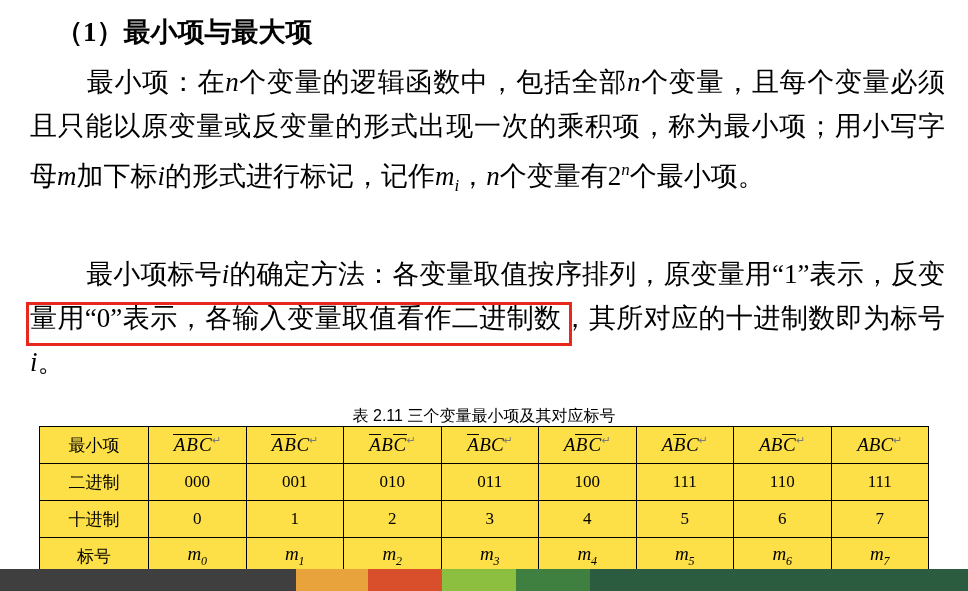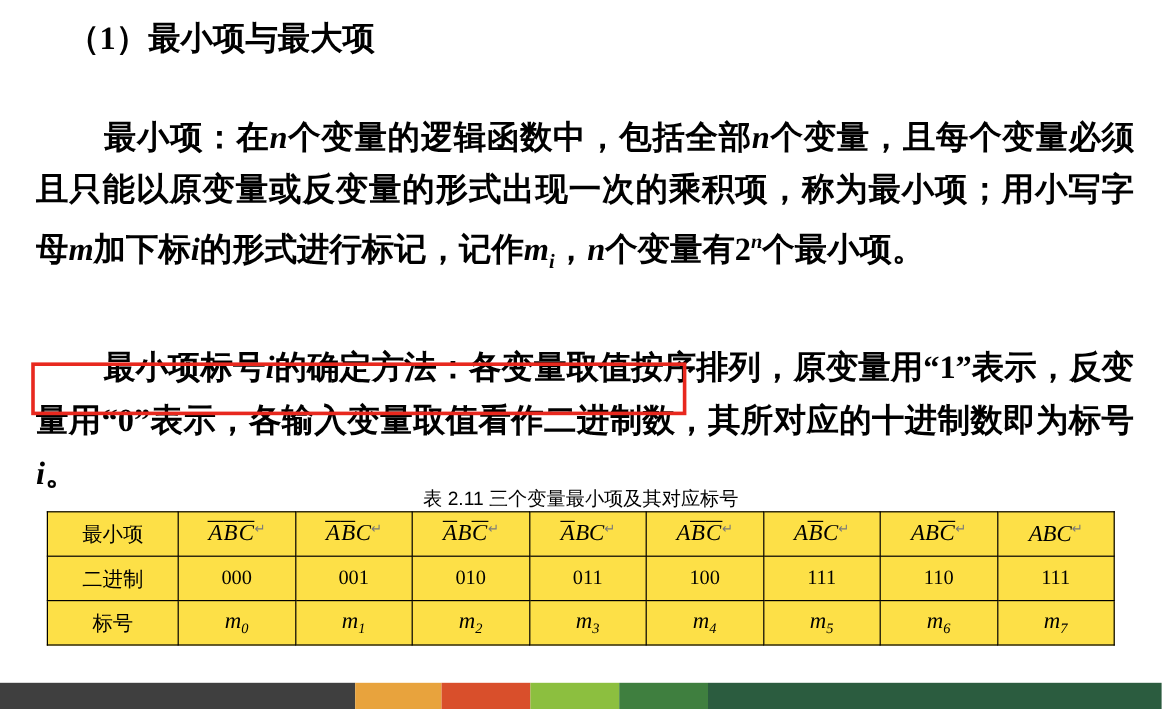--- a/index.html
+++ b/index.html
@@ -29,25 +29,24 @@
     font-size: 27px;
     font-weight: bold;
     letter-spacing: 0px;
     white-space: nowrap;
   }
   .para {
     position: absolute;
     left: 30px;
     width: 915px;
     font-size: 27px;
-    font-weight: bold;
+    font-weight: normal;
     line-height: 44px;
     text-align: justify;
     text-justify: inter-ideograph;
-    margin-top: 32px;
   }
   .para1 { top: 60px; }
   .para2 { top: 252px; }
   .indent { display: inline-block; width: 56px; }
   .it { font-style: italic; }
   sub.small { font-size: 17px; font-style: italic; }
   sup.small { font-size: 17px; font-style: italic; }
   .redbox {
     position: absolute;
     left: 26px;
@@ -153,20 +152,31 @@
           <td class="bin">000</td>
           <td class="bin">001</td>
           <td class="bin">010</td>
           <td class="bin">011</td>
           <td class="bin">100</td>
           <td class="bin">111</td>
           <td class="bin">110</td>
           <td class="bin">111</td>
         </tr>
         <tr>
+          <td class="rowhead">十进制</td>
+          <td class="bin">0</td>
+          <td class="bin">1</td>
+          <td class="bin">2</td>
+          <td class="bin">3</td>
+          <td class="bin">4</td>
+          <td class="bin">5</td>
+          <td class="bin">6</td>
+          <td class="bin">7</td>
+        </tr>
+        <tr>
           <td class="rowhead">标号</td>
           <td><span class="mt">m<sub>0</sub></span></td>
           <td><span class="mt">m<sub>1</sub></span></td>
           <td><span class="mt">m<sub>2</sub></span></td>
           <td><span class="mt">m<sub>3</sub></span></td>
           <td><span class="mt">m<sub>4</sub></span></td>
           <td><span class="mt">m<sub>5</sub></span></td>
           <td><span class="mt">m<sub>6</sub></span></td>
           <td><span class="mt">m<sub>7</sub></span></td>
         </tr>

